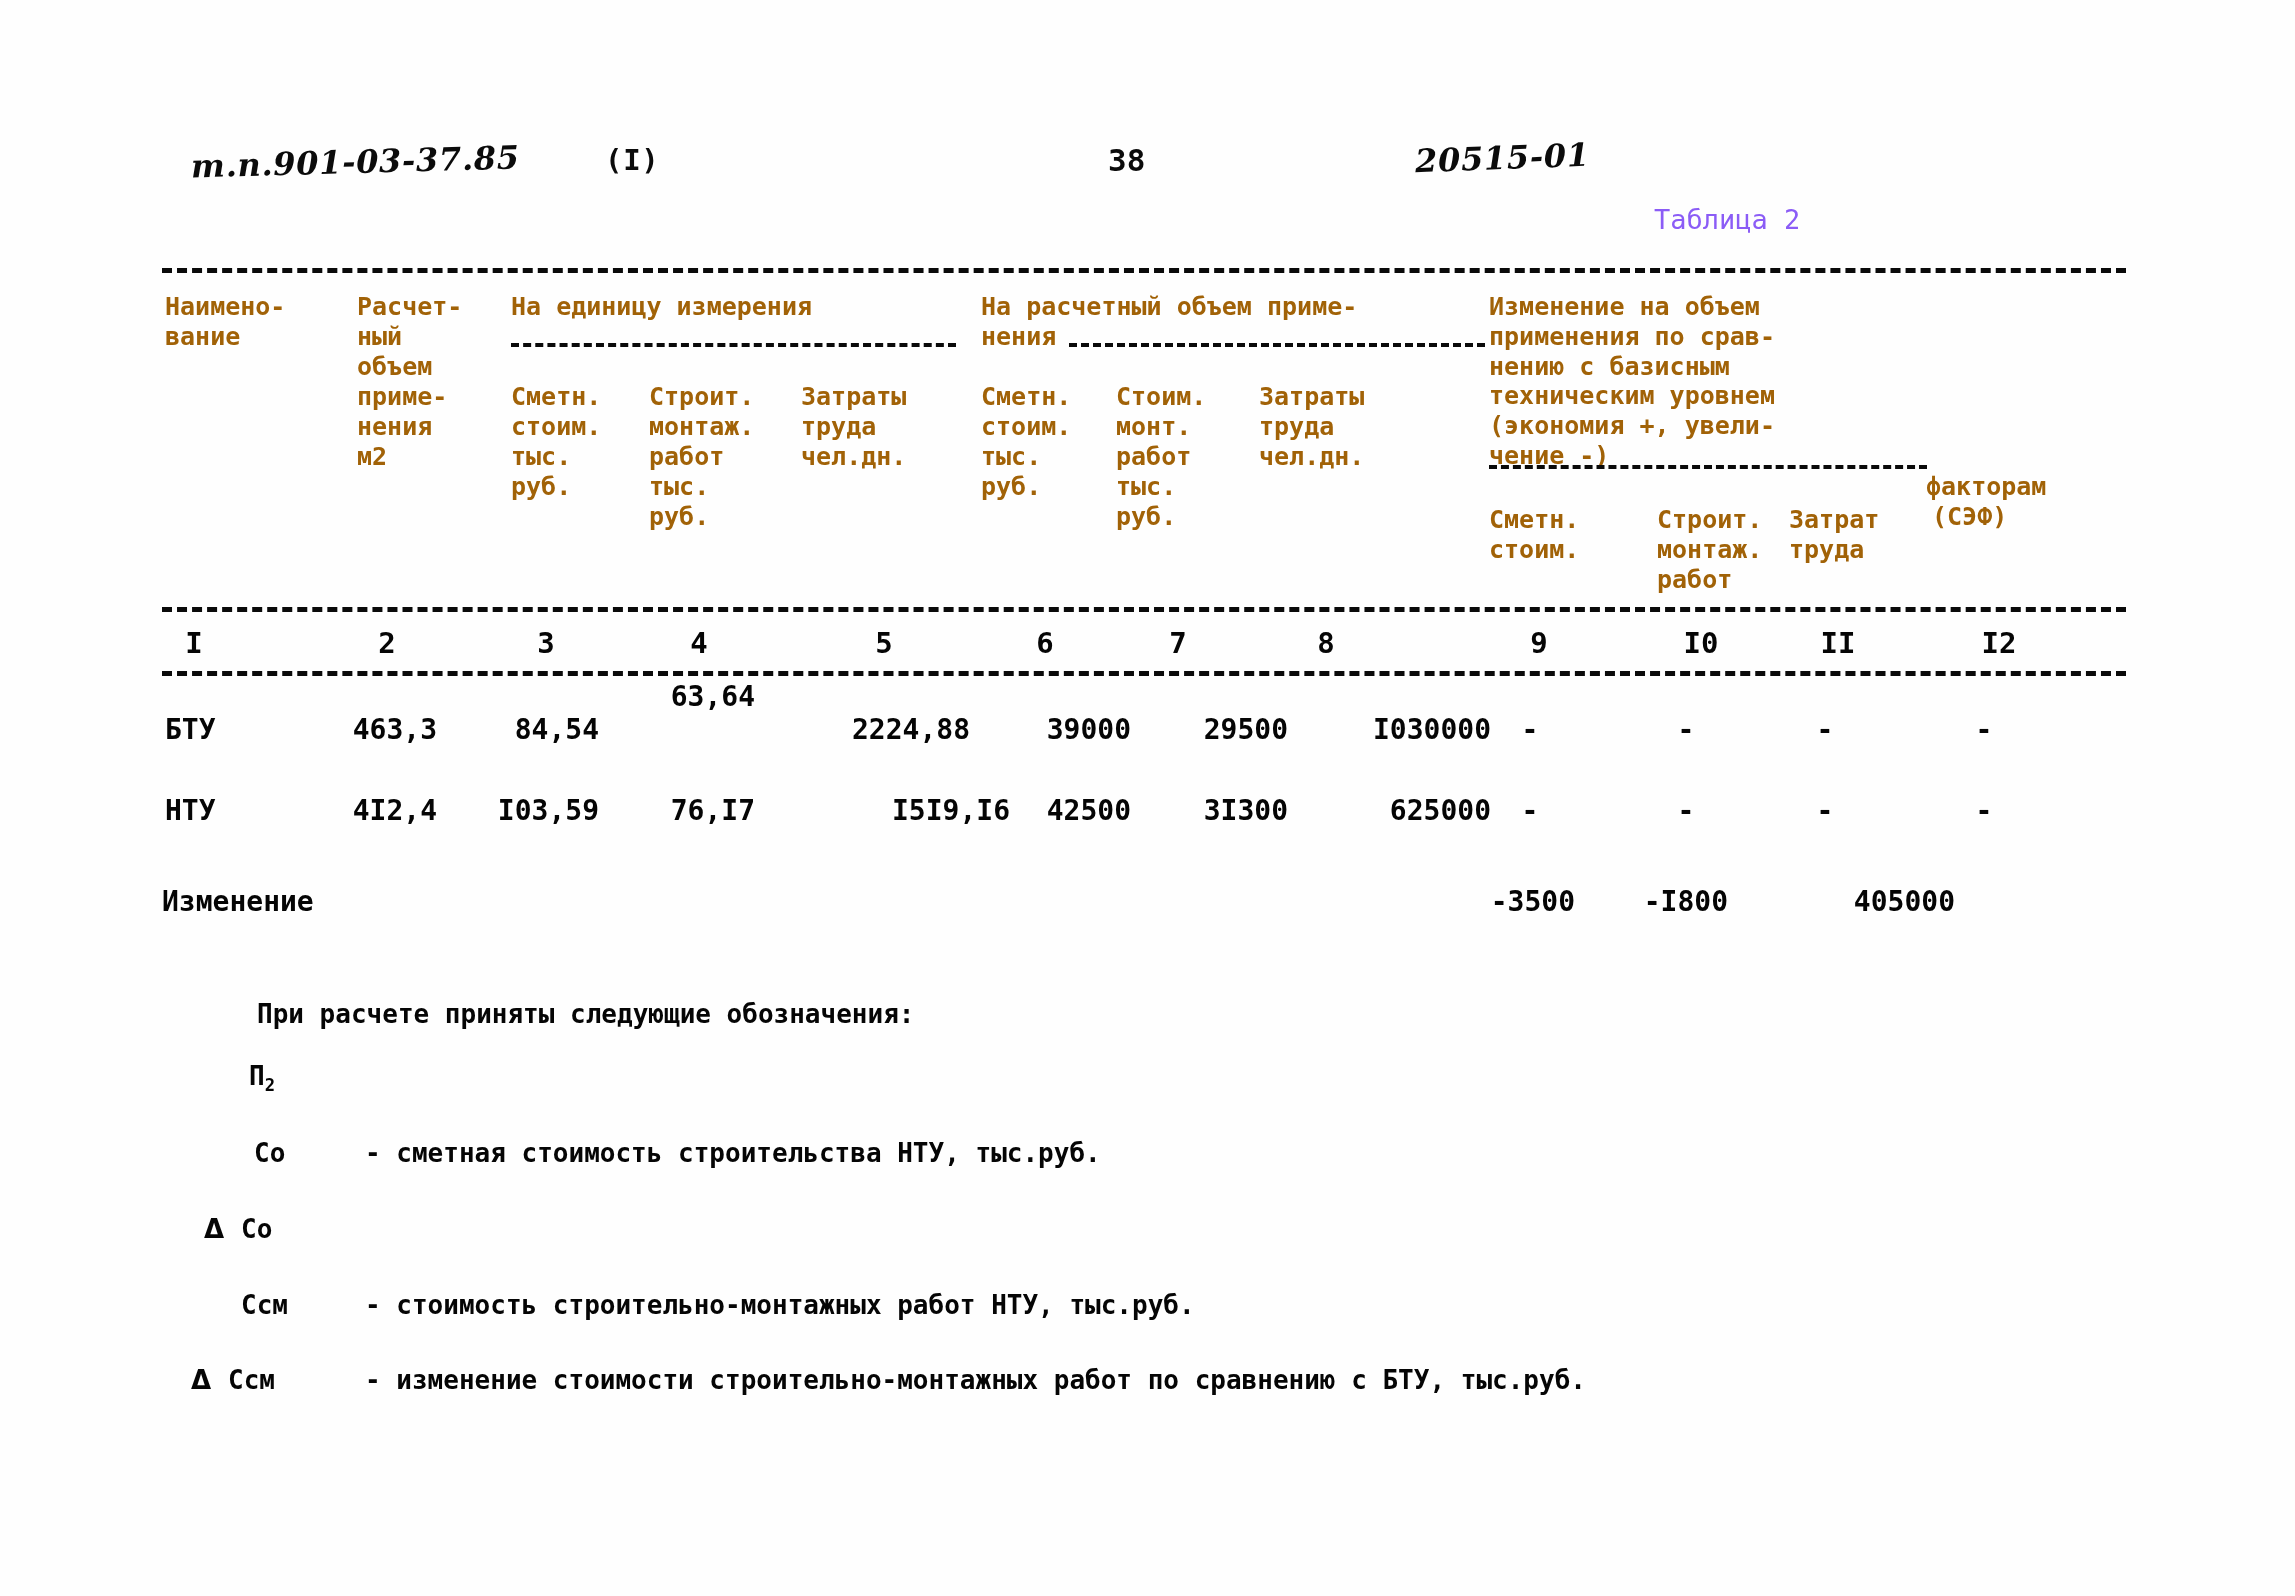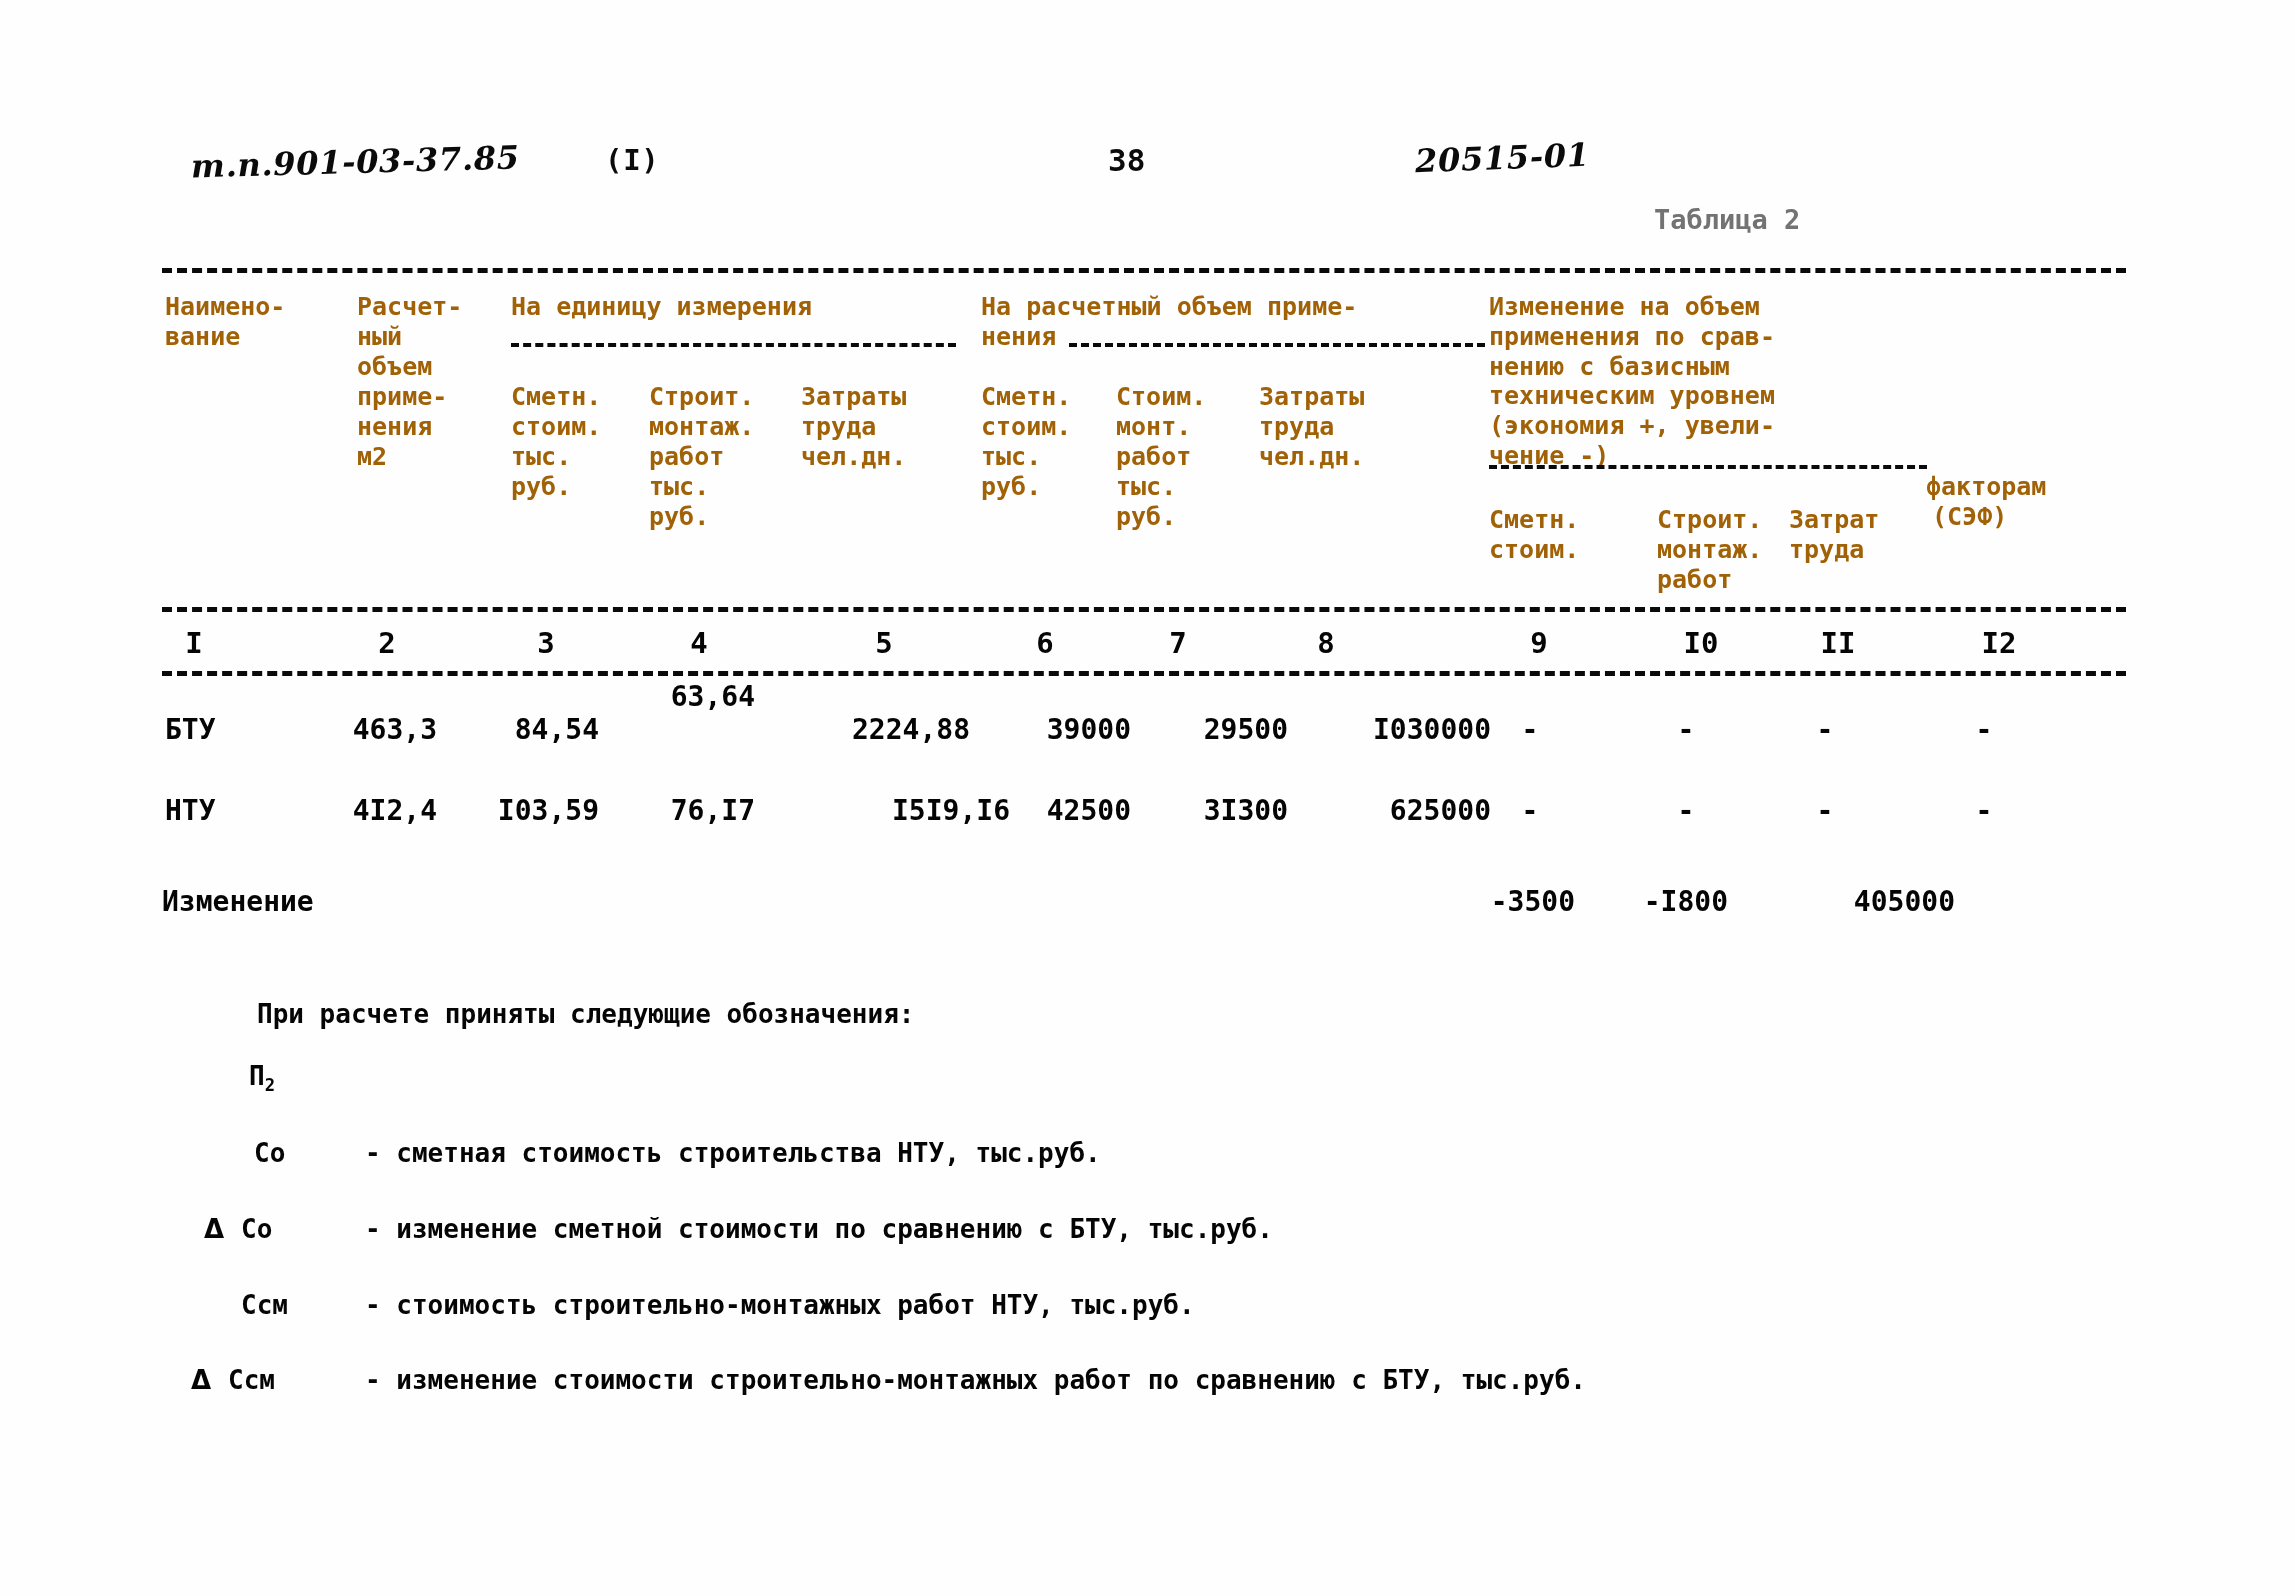--- a/index.html
+++ b/index.html
@@ -52,22 +52,22 @@
   }
   #drawing-number {
     left: 1415px; top: 139px;
     font-size: 32px;
     transform: rotate(-2.2deg);
   }
 
   
   .tw {
     font-family: "DejaVu Sans Mono", "Liberation Mono", monospace;
-    font-weight: 700;
-    color: #737373;
+    font-weight: 400;
+    color: #8b5cf6;
     white-space: pre;
     line-height: 1.0;
   }
   #table-caption {
     left: 1654px; top: 206px;
     font-size: 27px;
   }
 
   
   .rule {
@@ -270,21 +270,20 @@
 
   <div class="legend-line" style="left:257px; top:999px;">При расчете приняты следующие обозначения:</div>
 
   <div class="legend-line legend-sym" style="left:249px; top:1061px;"><span>П</span><span class="sub">2</span></div>
 
   <div class="legend-line legend-sym" style="left:254px; top:1138px;">Со</div>
   <div class="legend-line legend-txt" style="left:365px; top:1138px;">- сметная стоимость строительства НТУ, тыс.руб.</div>
 
   <div class="legend-line legend-sym delta" style="left:204px; top:1214px;">Δ</div>
   <div class="legend-line legend-sym" style="left:241px; top:1214px;">Со</div>
-  <div class="legend-line legend-txt" style="left:365px; top:1214px;">- изменение сметной стоимости по сравнению с БТУ, тыс.руб.</div>
 
   <div class="legend-line legend-sym" style="left:241px; top:1290px;">Ссм</div>
   <div class="legend-line legend-txt" style="left:365px; top:1290px;">- стоимость строительно-монтажных работ НТУ, тыс.руб.</div>
 
   <div class="legend-line legend-sym delta" style="left:191px; top:1365px;">Δ</div>
   <div class="legend-line legend-sym" style="left:228px; top:1365px;">Ссм</div>
   <div class="legend-line legend-txt" style="left:365px; top:1365px;">- изменение стоимости строительно-монтажных работ по сравнению с БТУ, тыс.руб.</div>
 
 </div>
 

